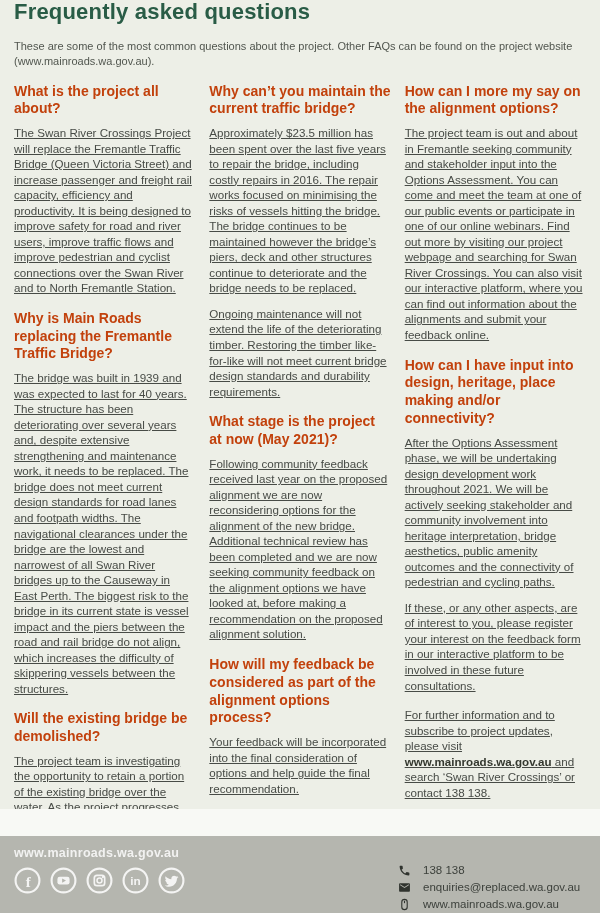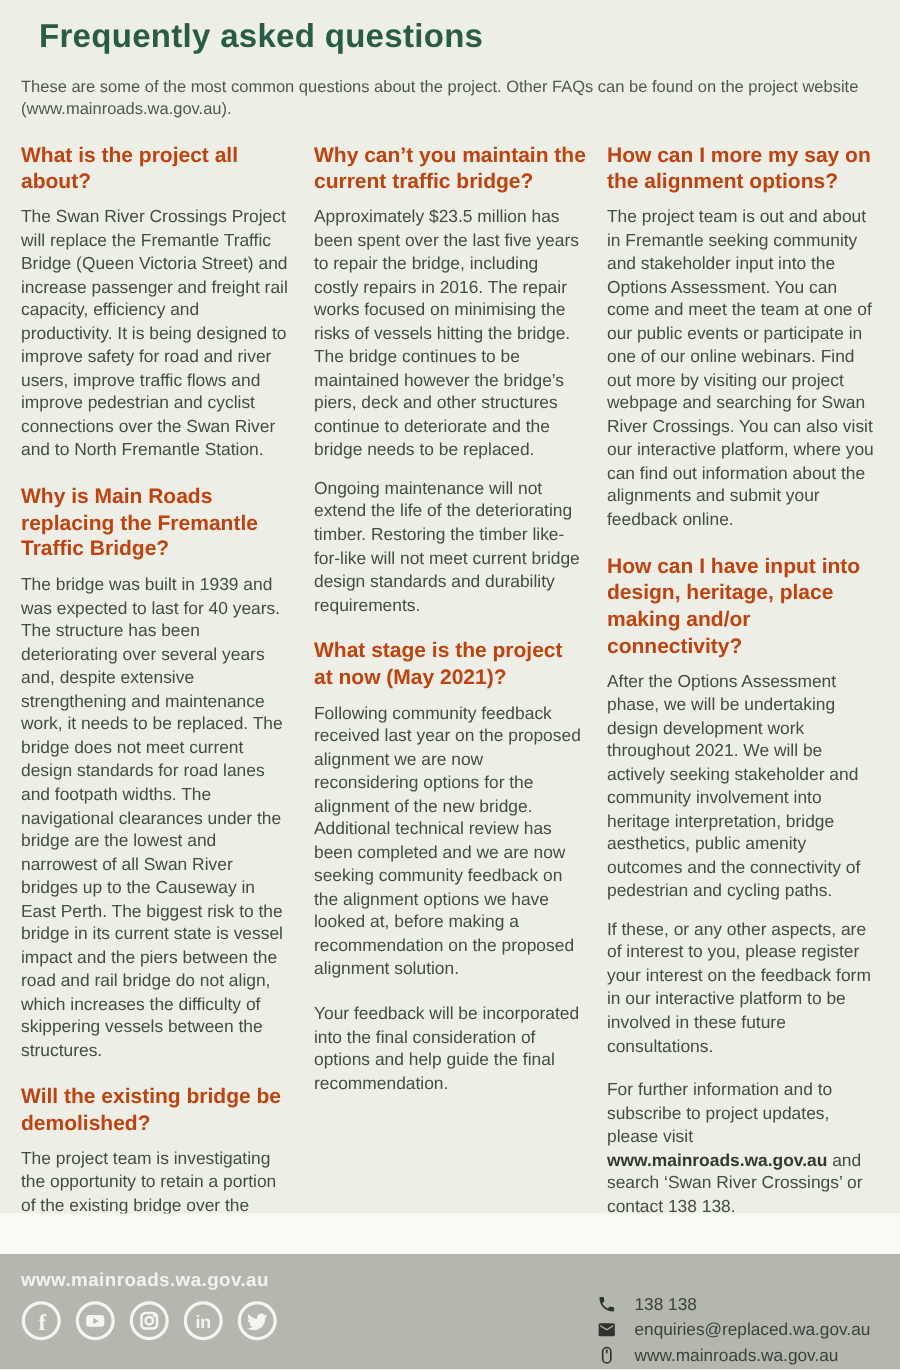--- a/index.html
+++ b/index.html
@@ -6,21 +6,21 @@
   .page{
     position:relative;
     width:600px;height:913px;
     background:#edefe7;
     overflow:hidden;
     font-family:"Liberation Sans", sans-serif;
     color:#474b46;
   }
   .content{padding:0 14px;}
   h1.title{
-    margin:12px;padding-top:0;
+    margin:0;padding-top:0;
     font-size:22px;line-height:1.1;
     font-weight:bold;color:#295c46;
     letter-spacing:.2px;
   }
   p.intro{
     margin:15px 0 0 0;
     font-size:11px;line-height:1.38;
     color:#51564f;
     max-width:575px;
   }
@@ -33,20 +33,21 @@
   .sec{margin-bottom:14px;}
   .sec h3{
     margin:0 0 7px 0;
     font-size:14px;line-height:1.27;
     font-weight:bold;color:#c2410c;
   }
   .sec p{
     margin:0 0 10px 0;
     font-size:11.6px;line-height:1.34;
     color:#474b46;
+    text-decoration:underline;
   }
   .sec p:last-child{margin-bottom:0;}
   .sec p b{color:#34382f;}
   .prefooter{
     position:absolute;left:0;right:0;bottom:77px;height:27px;
     background:#f8f9f5;
   }
   .footer{
     position:absolute;left:0;right:0;bottom:0;height:77px;
     background:#b5b6af;
@@ -99,20 +100,21 @@
         <div class="sec">
           <h3>Why can’t you maintain the current traffic bridge?</h3>
           <p>Approximately $23.5 million has been spent over the last five years to repair the bridge, including costly repairs in 2016. The repair works focused on minimising the risks of vessels hitting the bridge. The bridge continues to be maintained however the bridge’s piers, deck and other structures continue to deteriorate and the bridge needs to be replaced.</p>
           <p>Ongoing maintenance will not extend the life of the deteriorating timber. Restoring the timber like-for-like will not meet current bridge design standards and durability requirements.</p>
         </div>
         <div class="sec">
           <h3>What stage is the project at now (May 2021)?</h3>
           <p>Following community feedback received last year on the proposed alignment we are now reconsidering options for the alignment of the new bridge. Additional technical review has been completed and we are now seeking community feedback on the alignment options we have looked at, before making a recommendation on the proposed alignment solution.</p>
         </div>
         <div class="sec">
+          <h3>How will my feedback be considered as part of the alignment options process?</h3>
           <p>Your feedback will be incorporated into the final consideration of options and help guide the final recommendation.</p>
         </div>
       </div>
 
       <div class="col">
         <div class="sec">
           <h3>How can I more my say on the alignment options?</h3>
           <p>The project team is out and about in Fremantle seeking community and stakeholder input into the Options Assessment. You can come and meet the team at one of our public events or participate in one of our online webinars. Find out more by visiting our project webpage and searching for Swan River Crossings. You can also visit our interactive platform, where you can find out information about the alignments and submit your feedback online.</p>
         </div>
         <div class="sec">

